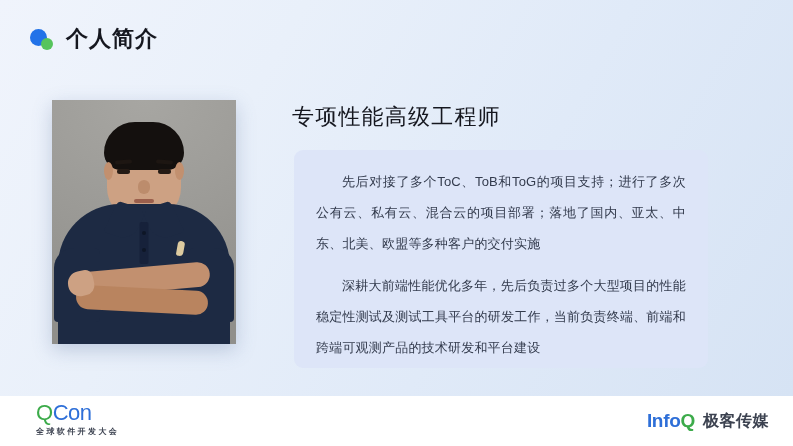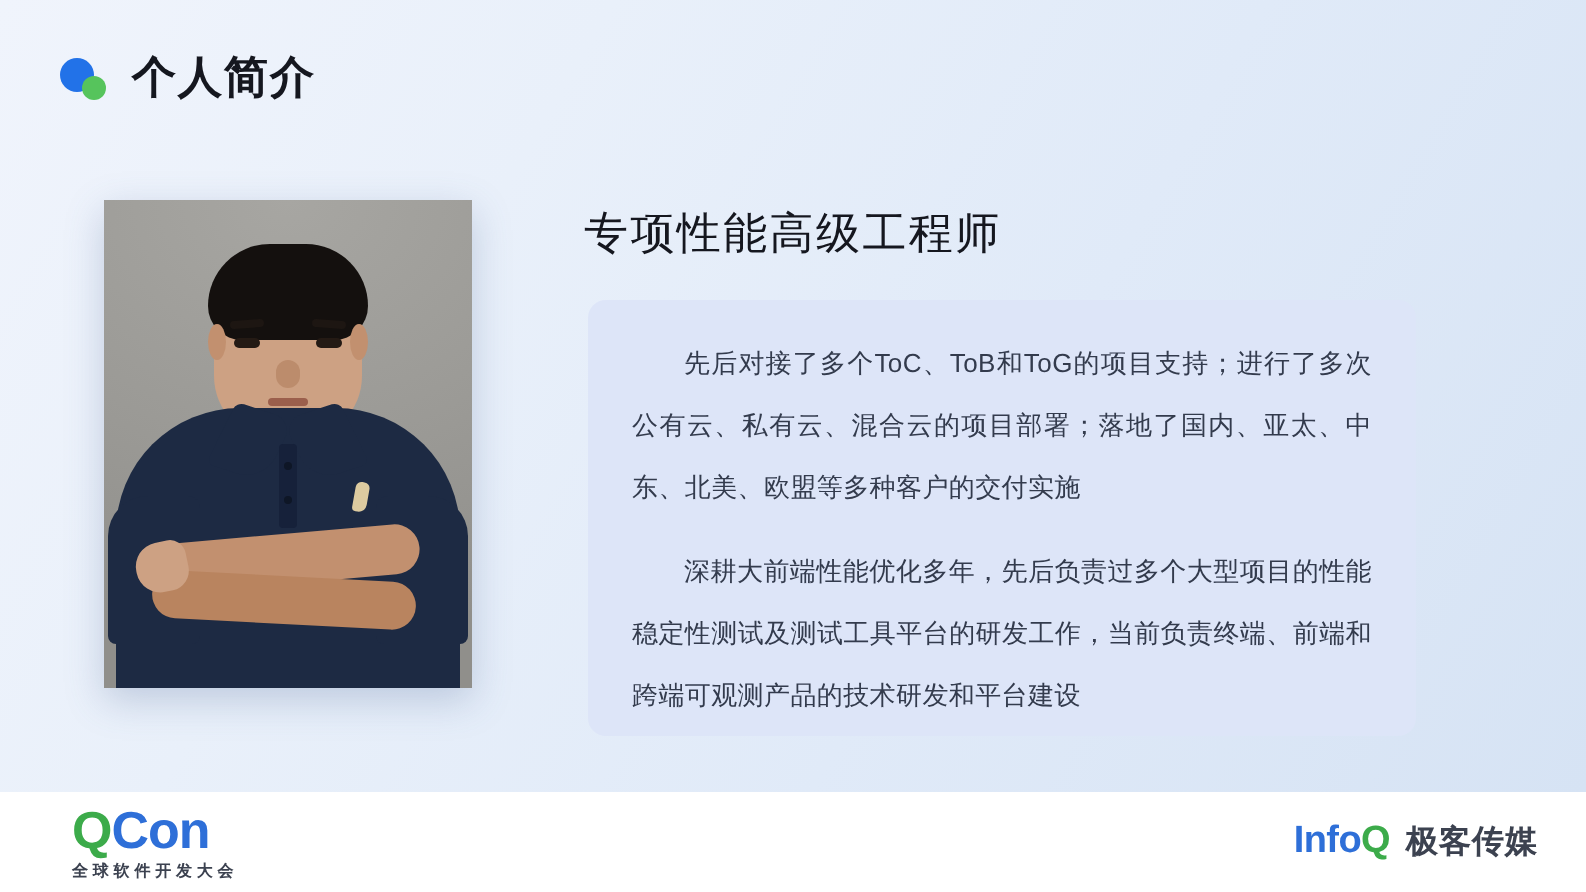--- a/index.html
+++ b/index.html
@@ -314,41 +314,41 @@
     height: 50px;
     background: #ffffff;
   }
   .qcon-logo {
     position: absolute;
     left: 36px;
     top: 6px;
     line-height: 1;
   }
   .qcon-word {
-    font-size: 26px;
-    font-weight: bold;
+    font-size: 22px;
+    font-weight: normal;
     letter-spacing: -0.5px;
     line-height: 1;
   }
   .qcon-q { color: #3cab4a; }
   .qcon-con { color: #2e6fd8; }
   .qcon-sub {
     margin-top: 4px;
     font-size: 8px;
     font-weight: bold;
     color: #3c4250;
     letter-spacing: 2.4px;
     line-height: 1;
   }
   .infoq-logo {
     position: absolute;
     right: 24px;
     top: 15px;
     display: flex;
-    align-items: flex-end;
+    align-items: center;
     line-height: 1;
   }
   .infoq-word {
     font-size: 19px;
     font-weight: bold;
     letter-spacing: -0.3px;
     line-height: 1;
   }
   .infoq-info { color: #2e6fd8; }
   .infoq-q { color: #3cab4a; }

